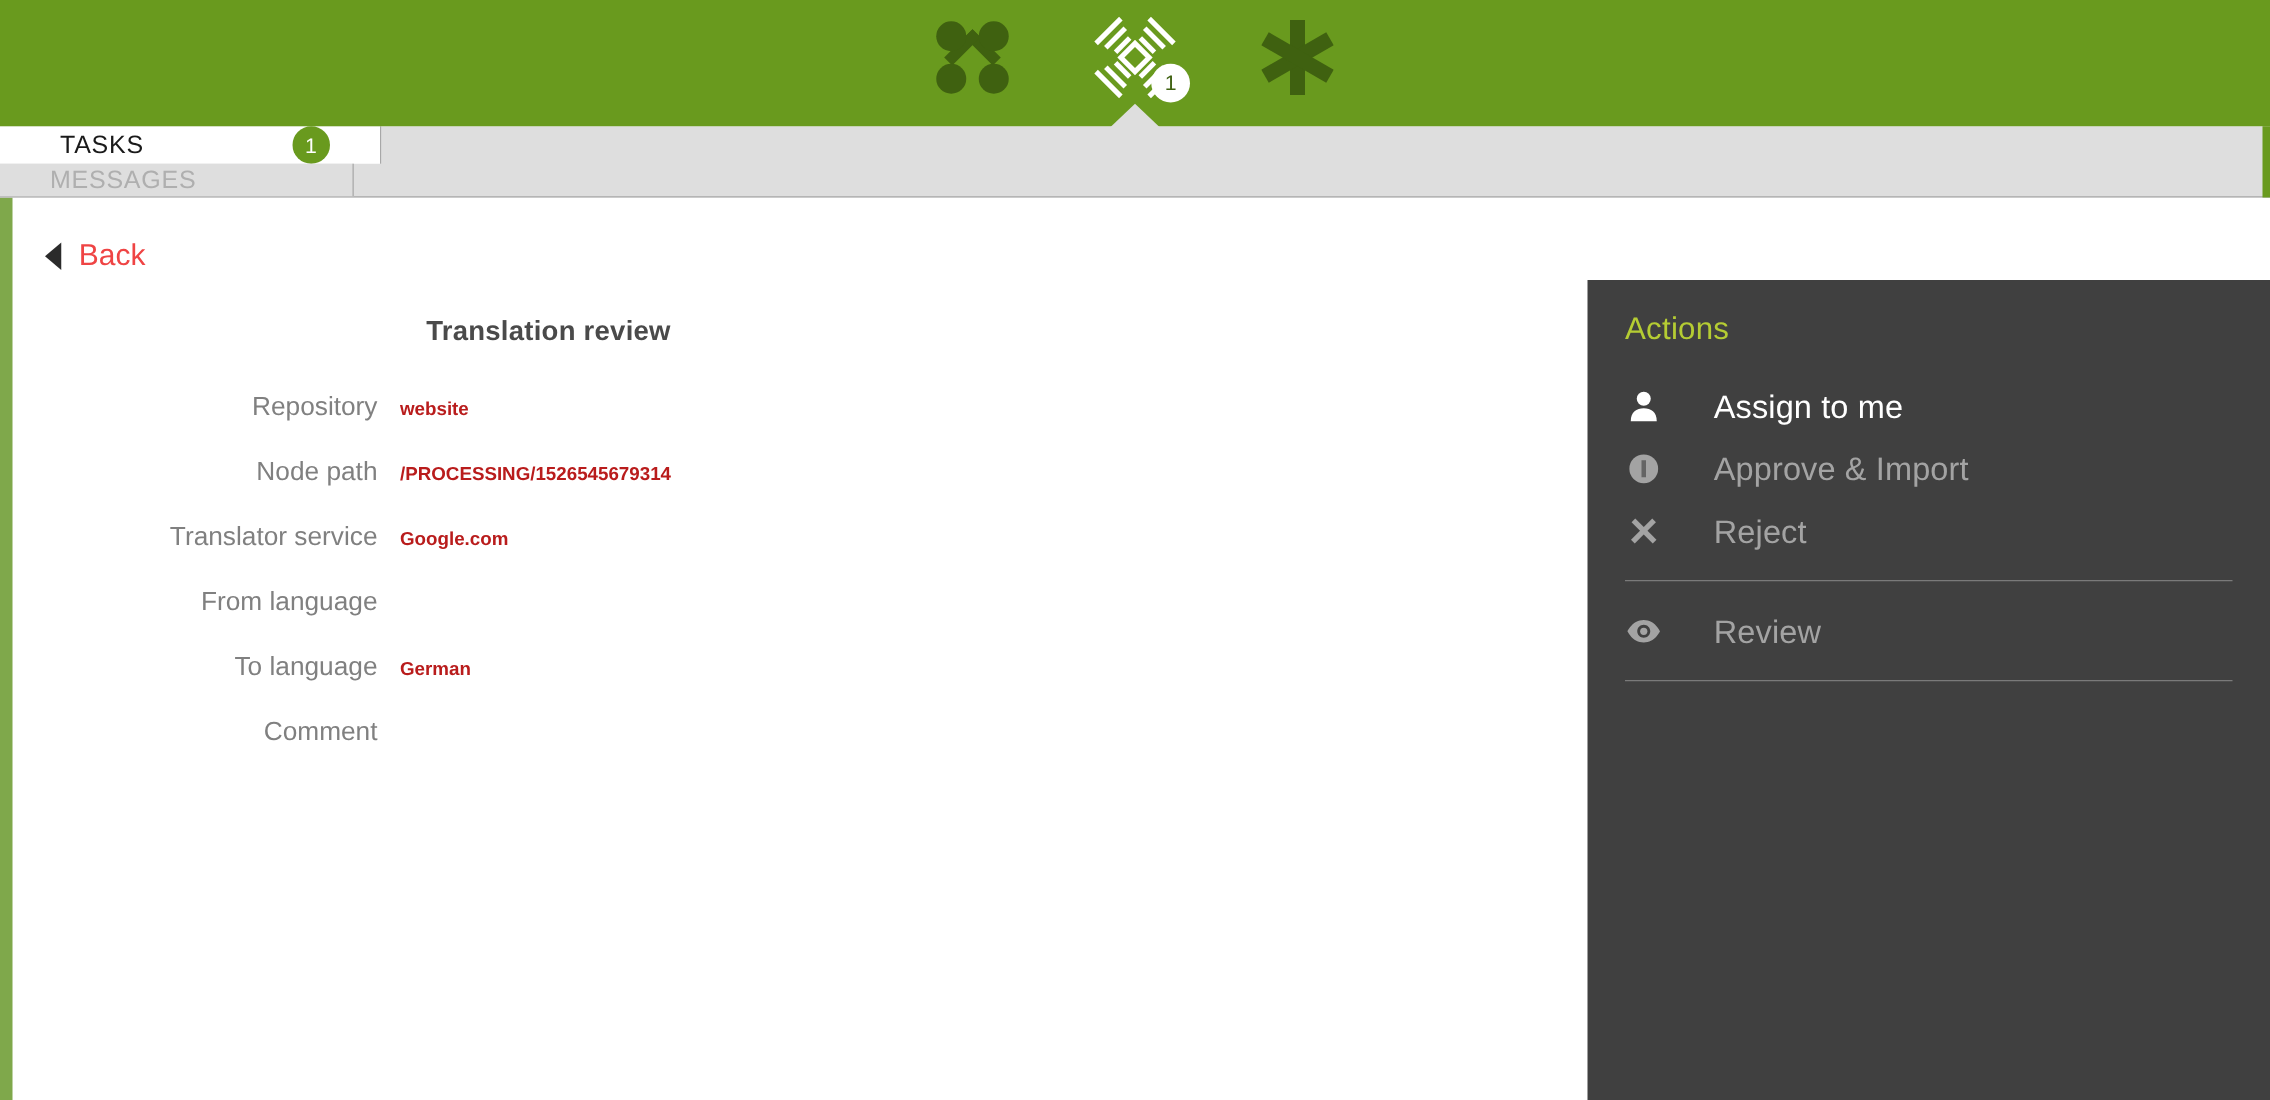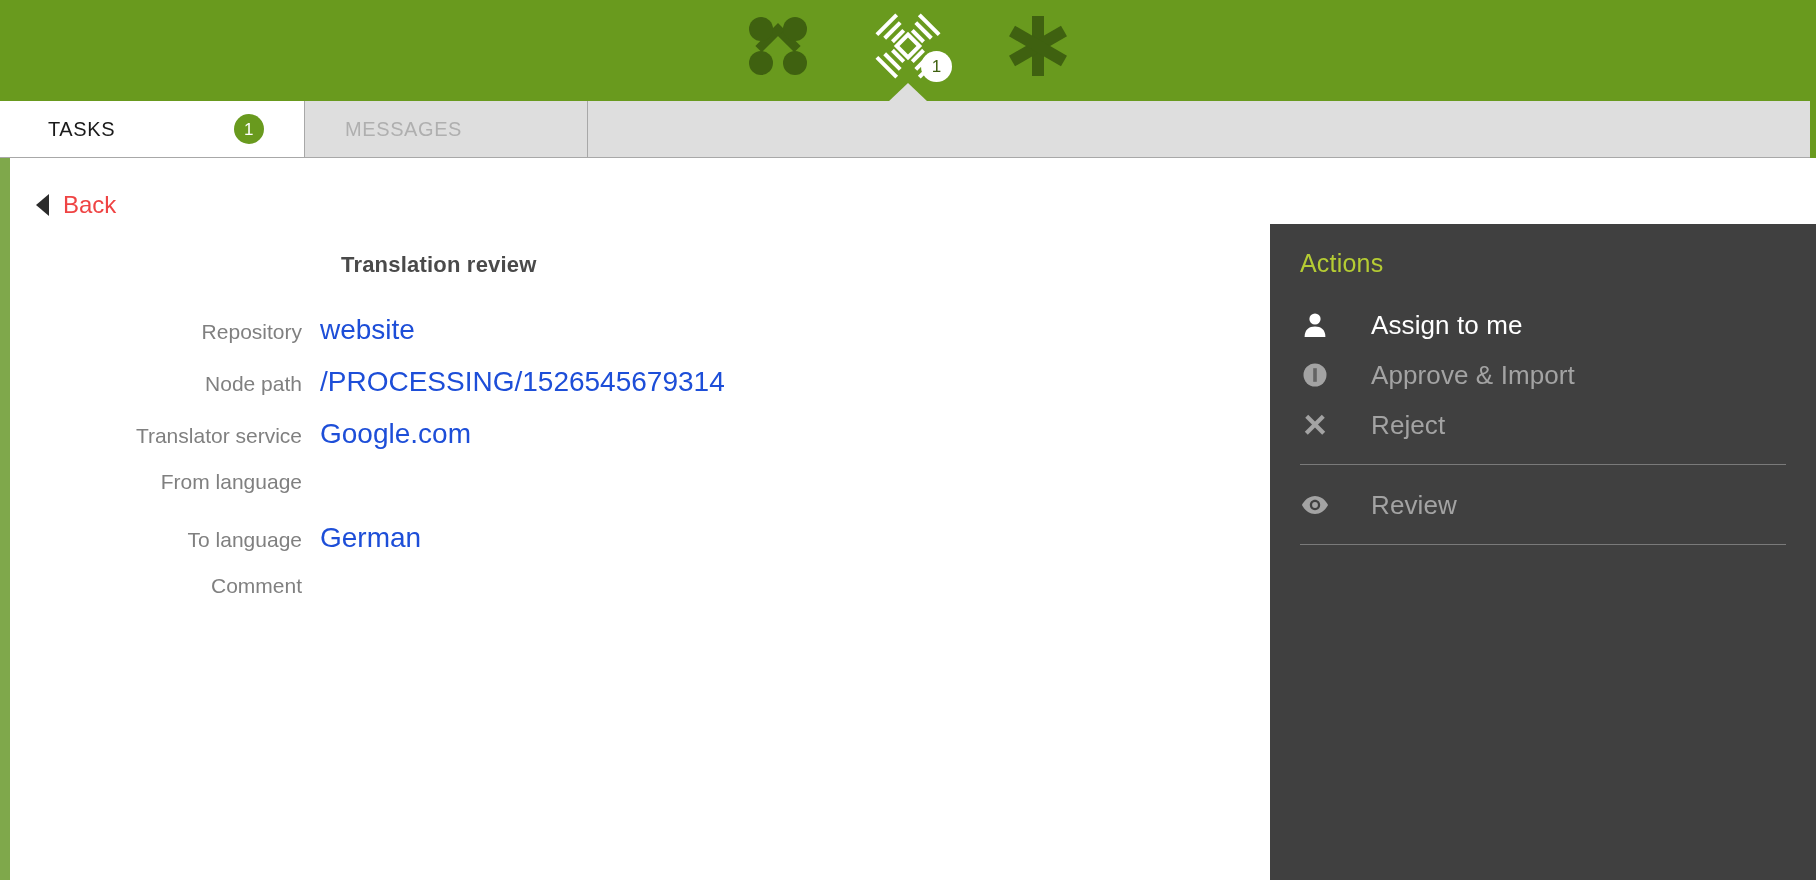--- a/index.html
+++ b/index.html
@@ -92,20 +92,21 @@
   .tabstrip {
     position: absolute;
     left: 0; top: 101px;
     width: 1816px;
     height: 57px;
     background: #DEDEDE;
     display: flex;
     align-items: stretch;
     border-bottom: 1px solid #A8A8A8;
     z-index: 4;
+    flex-direction: column;
   }
 
   .tab {
     display: flex;
     align-items: center;
     height: 100%;
     padding: 0 0 0 48px;
     font-size: 20px;
     letter-spacing: 0.6px;
     cursor: pointer;
@@ -222,23 +223,24 @@
   .field-label {
     width: 310px;
     text-align: right;
     padding-right: 18px;
     font-size: 21px;
     color: #808080;
     white-space: nowrap;
   }
 
   .field-value {
-    font-size: 28px;
-    color: #1d4ed8;
+    font-size: 15px;
+    color: #b91c1c;
     white-space: nowrap;
+    font-weight: bold;
   }
 
   
   .actions-panel {
     position: absolute;
     left: 1270px;
     top: 224px;
     width: 546px;
     height: 736px;
     background: #404040;

